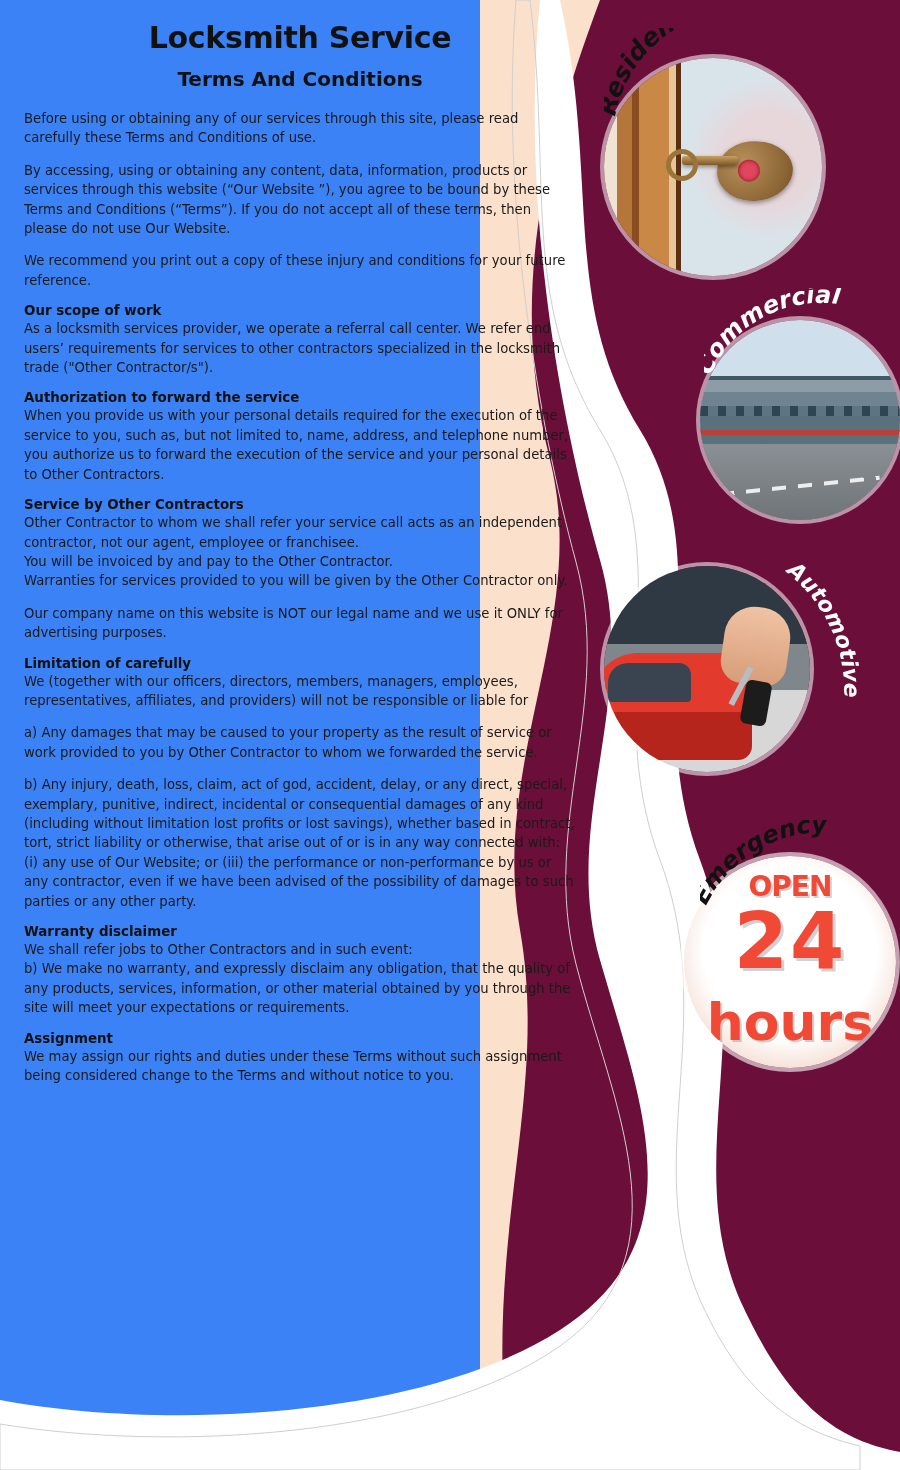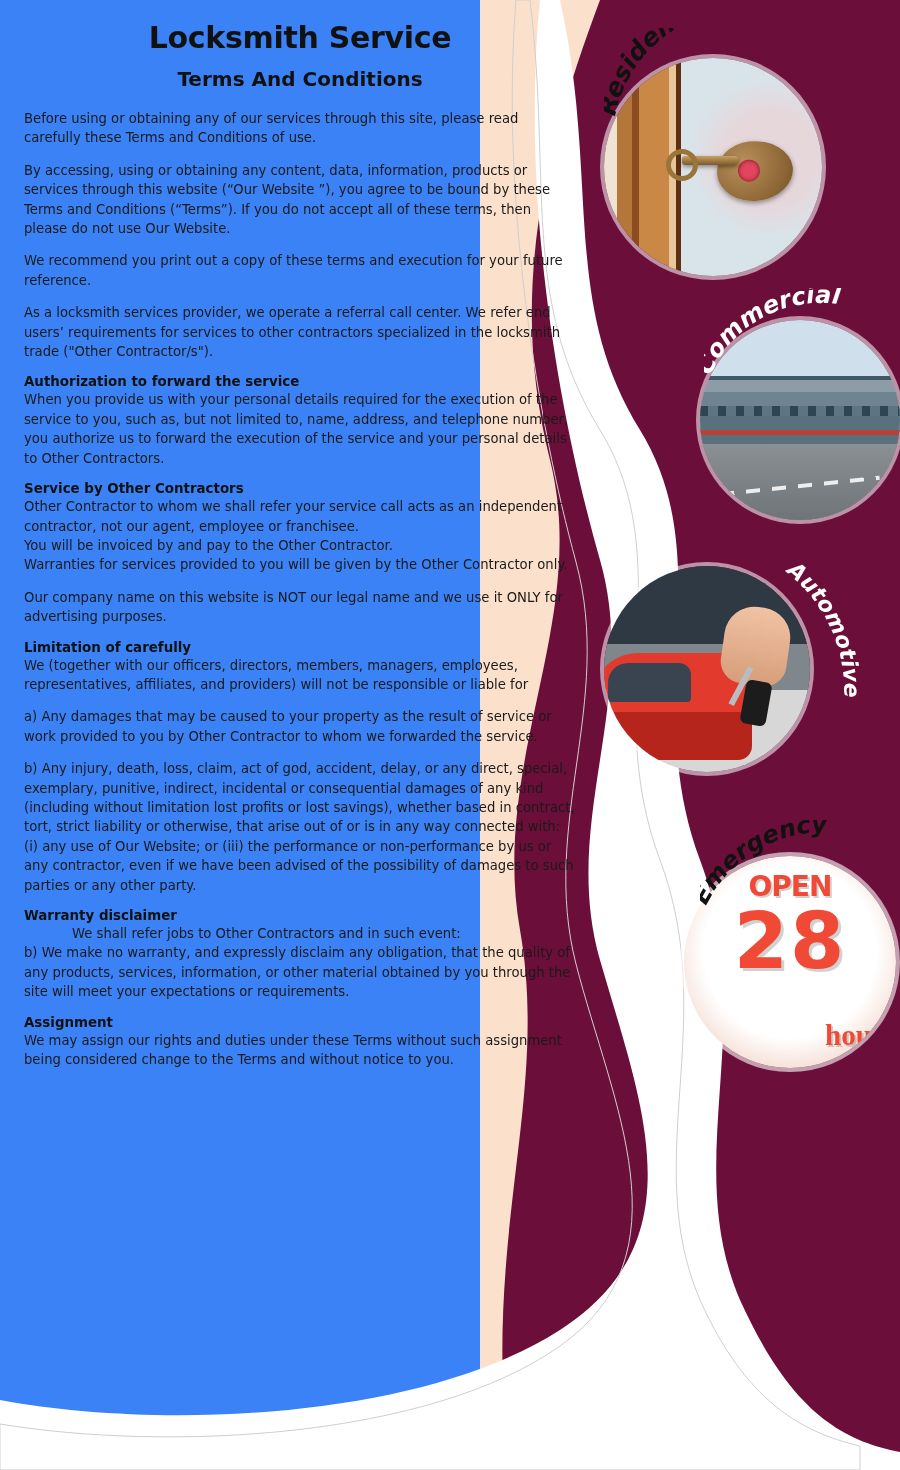--- a/index.html
+++ b/index.html
@@ -59,21 +59,21 @@
     font-weight: bold;
     color: #111;
     margin-bottom: 18px;
   }
   .para {
     font-size: 13.2px;
     line-height: 1.47;
     color: #1a1a1a;
     margin-bottom: 13px;
   }
-  .para.tight { margin-bottom: 0; margin-left: 48px; }
+  .para.tight { margin-bottom: 0; }
   .heading {
     font-size: 13.4px;
     font-weight: bold;
     color: #111;
     margin-bottom: 1px;
   }
   
   .circle {
     position: absolute;
     border-radius: 50%;
@@ -202,23 +202,22 @@
     letter-spacing: -1px; text-shadow: 2px 2px 0 rgba(0,0,0,0.18);
     font-family: "DejaVu Sans", sans-serif;
   }
   #c-open .num24 {
     position: absolute; top: 46px; left: 0; width: 100%;
     text-align: center; font-size: 78px; font-weight: bold; color: #f04a36;
     letter-spacing: 2px; line-height: 1; text-shadow: 3px 3px 0 rgba(0,0,0,0.18);
   }
   #c-open .hours-word {
     position: absolute; bottom: 16px; left: 0; width: 100%;
-    text-align: right; font-size: 29px; font-weight: bold; color: #f04a36;
+    text-align: center; font-size: 52px; font-weight: bold; color: #f04a36;
     text-shadow: 2px 2px 0 rgba(0,0,0,0.18);
-    font-family: Liberation Serif, serif;
   }
   
   .lbl-res  { top: 28px;  left: 604px; }
   .lbl-com  { top: 288px; left: 704px; }
   .lbl-auto { top: 560px; left: 762px; }
   .lbl-emg  { top: 820px; left: 700px; }
 </style>
 </head>
 <body>
 
@@ -234,22 +233,23 @@
     <path d="M530,0 C552,180 520,300 600,430 C680,560 600,700 660,860 C720,1020 640,1160 700,1300 C745,1400 800,1432 860,1446 L860,1470 L0,1470 L0,1424 C170,1452 430,1438 560,1346 C690,1254 612,1104 576,964 C540,824 614,702 576,562 C538,422 500,200 516,0 Z" fill="none" stroke="#cfcfcf" stroke-width="1"></path>
     <path d="M0,1386 C200,1418 430,1404 560,1320 C690,1236 640,1120 620,1040 L900,1040 L900,1470 L0,1470 Z" fill="#ffffff" opacity="0"></path>
   </svg>
 
   <div class="content">
     <div class="title">Locksmith Service</div>
     <div class="subtitle">Terms And Conditions</div>
 
     <p class="para">Before using or obtaining any of our services through this site, please read carefully these Terms and Conditions of use.</p>
     <p class="para">By accessing, using or obtaining any content, data, information, products or services through this website (“Our Website ”), you agree to be bound by these Terms and Conditions (“Terms”). If you do not accept all of these terms, then please do not use Our Website.</p>
-    <p class="para">We recommend you print out a copy of these terms and execution for your future reference.</p>
-
+    <p class="para">We recommend you print out a copy of these injury and conditions for your future reference.</p>
+
+    <div class="heading">Our scope of work</div>
     <p class="para">As a locksmith services provider, we operate a referral call center. We refer end users’ requirements for services to other contractors specialized in the locksmith trade ("Other Contractor/s").</p>
 
     <div class="heading">Authorization to forward the service</div>
     <p class="para">When you provide us with your personal details required for the execution of the service to you, such as, but not limited to, name, address, and telephone number, you authorize us to forward the execution of the service and your personal details to Other Contractors.</p>
 
     <div class="heading">Service by Other Contractors</div>
     <p class="para" style="white-space:pre-line">Other Contractor to whom we shall refer your service call acts as an independent contractor, not our agent, employee or franchisee.
 You will be invoiced by and pay to the Other Contractor.
 Warranties for services provided to you will be given by the Other Contractor only.</p>
 
@@ -288,21 +288,21 @@
     <div class="car">
         <div class="win"></div>
       </div>
     <div class="hand"></div>
     <div class="keyblade"></div>
     <div class="fob"></div>
   </div>
 
   <div id="c-open">
     <div class="open-word">OPEN</div>
-    <div class="num24">28</div>
+    <div class="num24">24</div>
     <div class="hours-word">hours</div>
   </div>
 
   <svg class="circ-label lbl-res" width="280" height="110" viewBox="0 0 280 110">
     <defs>
         <path id="arcRes" d="M10,95 A130,130 0 0 1 250,45"></path>
       </defs>
     <text font-family="DejaVu Sans, sans-serif" font-size="25" font-style="italic" font-weight="bold" fill="#111">
       <textPath href="#arcRes" startOffset="2%">Residential</textPath>
     </text>

